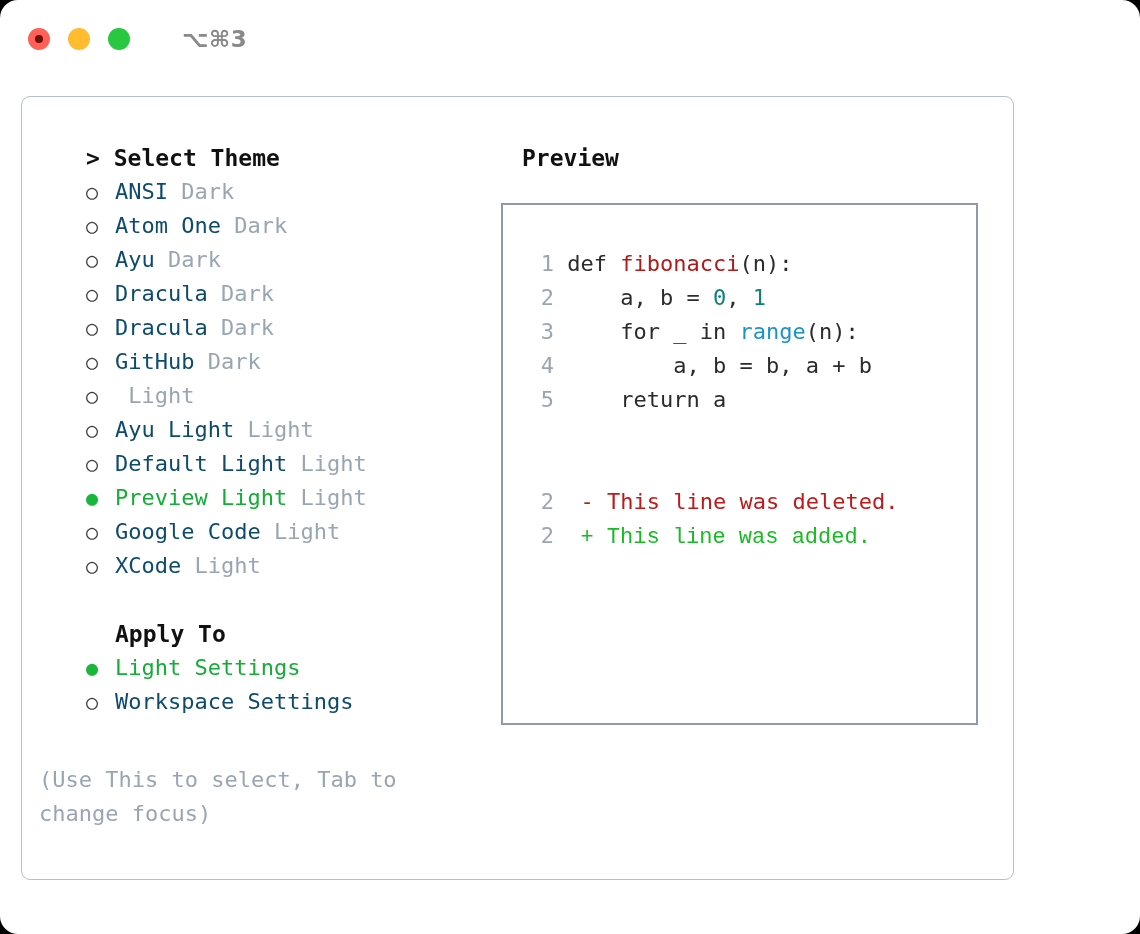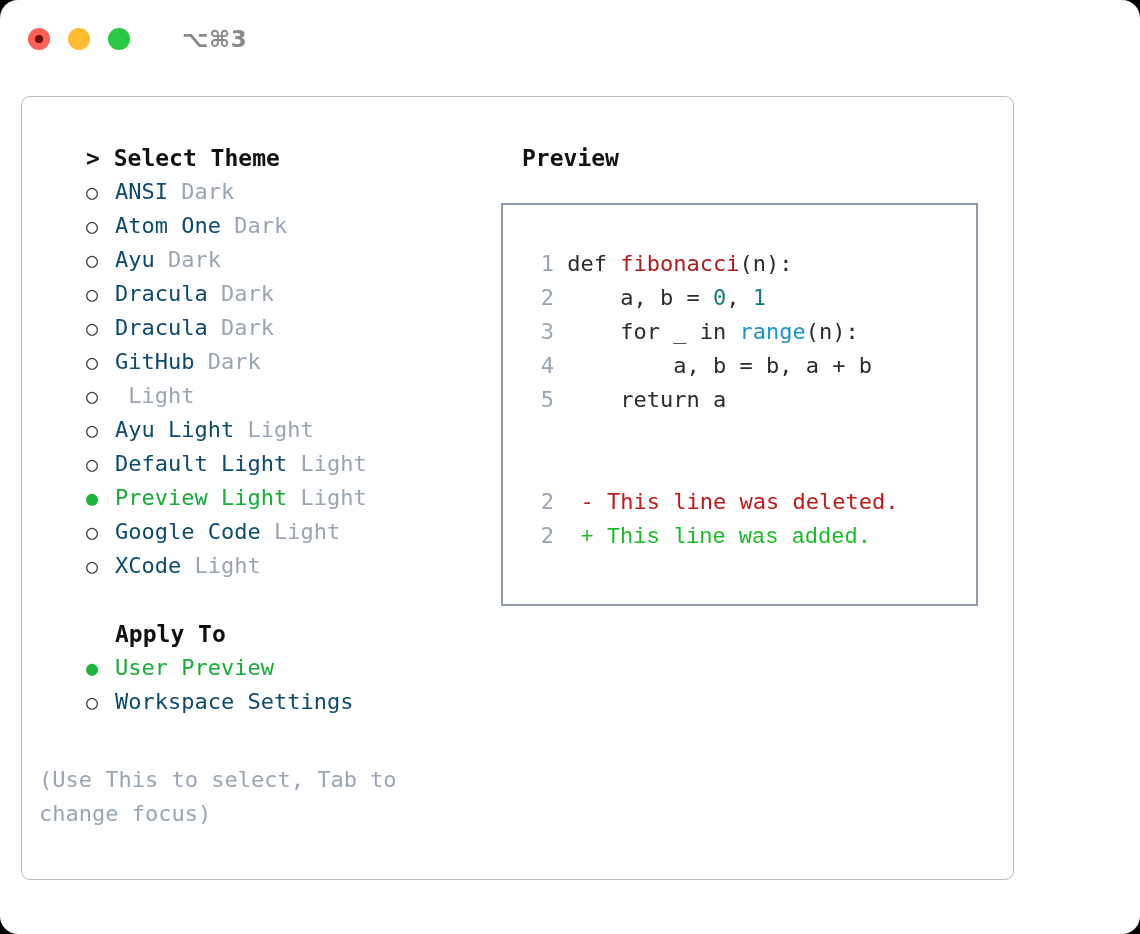--- a/index.html
+++ b/index.html
@@ -148,21 +148,21 @@
     color: #9aa5b4;
     white-space: pre-wrap;
   }
 
   
   .preview-box {
     position: absolute;
     left: 479px;
     top: 106px;
     width: 477px;
-    height: 403px;
+    height: 522px;
     box-sizing: border-box;
     border: 2px solid #8f9bab;
     background: #ffffff;
   }
   .code {
     position: absolute;
     left: 21px;
     top: 42px;
     font-size: 22px;
     line-height: 34px;
@@ -223,21 +223,21 @@
             <div class="row"><span class="marker">○</span><span class="label">Default Light</span><span class="variant"> Light</span></div>
             <div class="row selected"><span class="marker">●</span><span class="label">Preview Light</span><span class="variant"> Light</span></div>
             <div class="row"><span class="marker">○</span><span class="label">Google Code</span><span class="variant"> Light</span></div>
             <div class="row"><span class="marker">○</span><span class="label">XCode</span><span class="variant"> Light</span></div>
           </div>
 
         <div class="spacer-row"></div>
 
         <div class="heading heading-indent">Apply To</div>
         <div class="list" id="apply-list">
-            <div class="row selected"><span class="marker">●</span><span class="label">User Preview</span></div>
+            <div class="row selected"><span class="marker">●</span><span class="label">Light Settings</span></div>
             <div class="row"><span class="marker">○</span><span class="label">Workspace Settings</span></div>
           </div>
       </div>
 
       <div class="hint">(Use This to select, Tab to change focus)</div>
 
       <div class="col-right">
         <div class="heading">Preview</div>
       </div>
 

